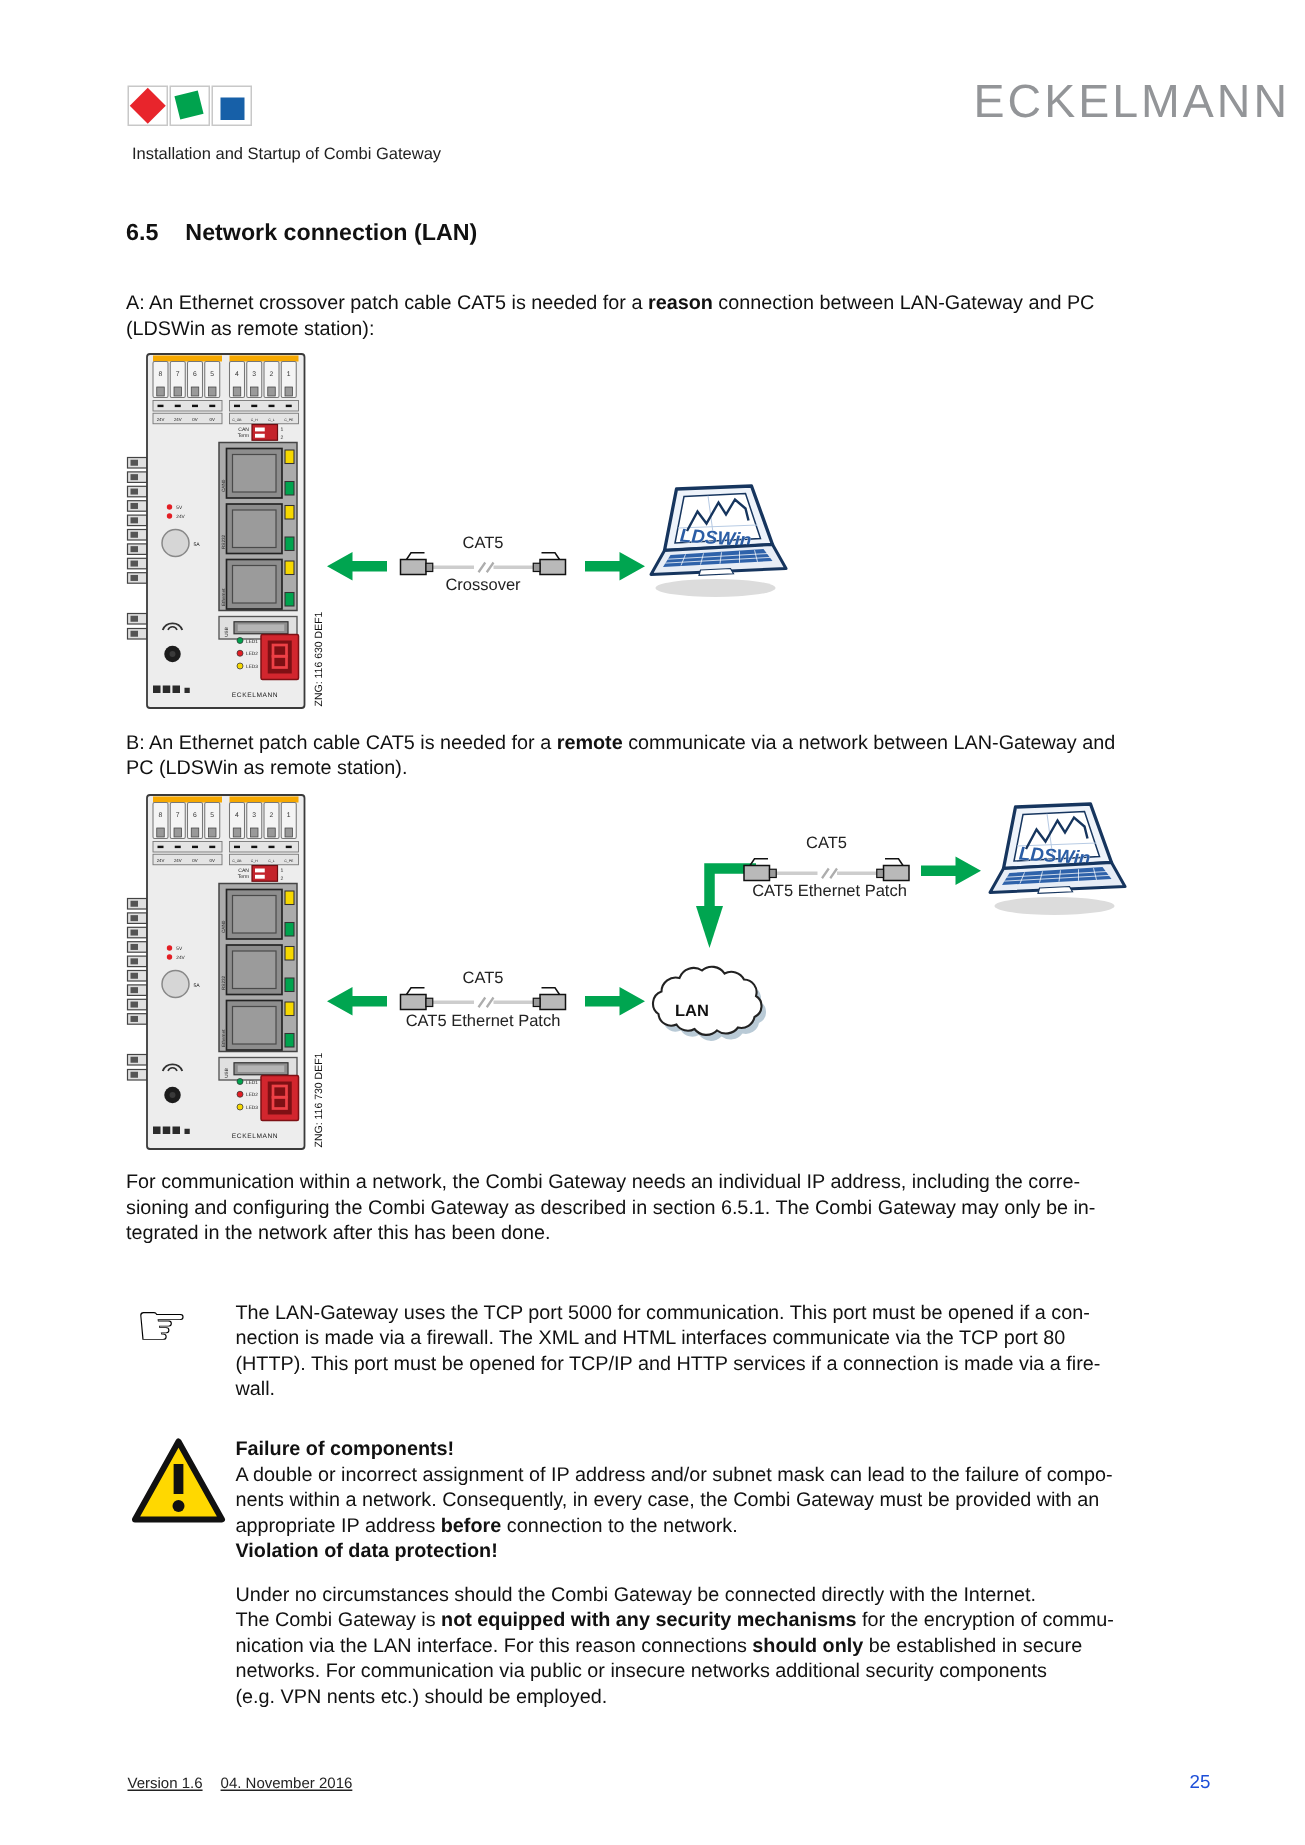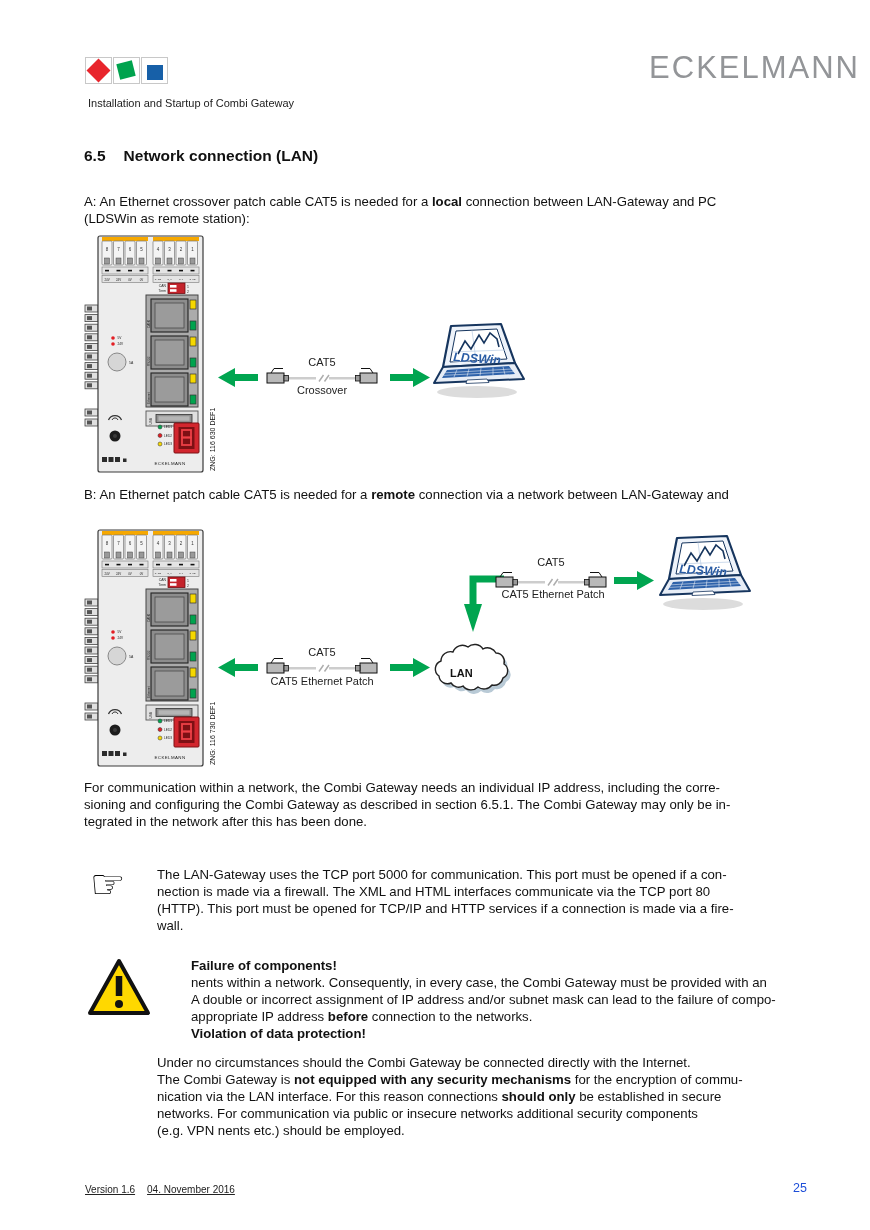--- a/index.html
+++ b/index.html
@@ -73,21 +73,21 @@
   </div>
   <div class="abs brand" style="right:58px;top:50px;">ECKELMANN</div>
   <div class="abs doctitle" style="left:88px;top:97px;">Installation and Startup of Combi Gateway</div>
 
   <div class="abs h1" style="left:84px;top:147px;">
     <span>6.5</span>
     <span>Network connection (LAN)</span>
   </div>
 
   <div class="abs rich" style="left:84px;top:193px;">
-      <div><span>A: An Ethernet crossover patch cable CAT5 is needed for a </span><b>local</b><span> connection between LAN-Gateway and PC</span></div>
+      <div><span>A: An Ethernet crossover patch cable CAT5 is needed for a </span><b>reason</b><span> connection between LAN-Gateway and PC</span></div>
       <div><span>(LDSWin as remote station):</span></div>
     </div>
 
   <div class="abs" style="left:84px;top:227px;width:136px;height:250px;">
   <svg width="136" height="250" viewBox="0 0 136 250">
 
     <g>
       <g>
         <rect class="tab" x="1" y="78" width="13" height="7"></rect>
             <rect class="tabin" x="3" y="79.5" width="5" height="4"></rect>
@@ -289,21 +289,22 @@
     <polyline points="31,31 38,18 44,26 52,12 57,20 63,10 70,16 72,24" fill="none" stroke="#16355e" stroke-width="1.6"></polyline>
     <text transform="translate(26,38) rotate(4)" font-size="12.5" font-weight="bold" font-style="italic" fill="#2b5da5" stroke="#fff" stroke-width="0.35" style="paint-order:stroke">LDSWin</text>
     <polygon points="16,44 88,40 97,56 7,60" fill="#e7edf6" stroke="#16355e" stroke-width="2" stroke-linejoin="round"></polygon>
     <polygon points="20,47 82,43 88,51 15,55" fill="#2e62aa"></polygon>
     <path d="M18,49.8 L85,46 M16.5,52.4 L86.5,48.6 M30,46.6 L27,54 M42,45.9 L40,53.4 M54,45.2 L53,52.8 M66,44.5 L66,52.2 M76,43.8 L78,51.6" stroke="#fff" stroke-width="0.5" fill="none"></path>
     <polygon points="40,57 60,56 62,59.5 39,60.5" fill="#fff" stroke="#16355e" stroke-width="0.8"></polygon>
   </svg>
 </div>
 
   <div class="abs rich" style="left:84px;top:486px;">
-      <div><span>B: An Ethernet patch cable CAT5 is needed for a </span><b>remote</b><span> connection via a network between LAN-Gateway and</span></div>
+      <div><span>B: An Ethernet patch cable CAT5 is needed for a </span><b>remote</b><span> communicate via a network between LAN-Gateway and</span></div>
+      <div><span>PC (LDSWin as remote station).</span></div>
     </div>
 
   <div class="abs" style="left:84px;top:521px;width:136px;height:250px;">
   <svg width="136" height="250" viewBox="0 0 136 250">
 
     <g>
       <g>
         <rect class="tab" x="1" y="78" width="13" height="7"></rect>
             <rect class="tabin" x="3" y="79.5" width="5" height="4"></rect>
         <rect class="tab" x="1" y="87.6" width="13" height="7"></rect>
@@ -556,25 +557,25 @@
       <div><span>nection is made via a firewall. The XML and HTML interfaces communicate via the TCP port 80</span></div>
       <div><span>(HTTP). This port must be opened for TCP/IP and HTTP services if a connection is made via a fire-</span></div>
       <div><span>wall.</span></div>
     </div>
 
   <svg class="abs" style="left:86px;top:957px;" width="66" height="60" viewBox="0 0 66 60">
     <polygon points="33,4 62,56 4,56" fill="#ffd800" stroke="#111" stroke-width="4" stroke-linejoin="round"></polygon>
     <path d="M33,19 L33,39" stroke="#111" stroke-width="6.5"></path>
     <circle cx="33" cy="47" r="4" fill="#111"></circle>
   </svg>
-  <div class="abs rich" style="left:157px;top:957px;margin-left:34px;">
+  <div class="abs rich" style="left:157px;top:957px;">
       <div><b>Failure of components!</b></div>
+      <div><span>A double or incorrect assignment of IP address and/or subnet mask can lead to the failure of compo-</span></div>
       <div><span>nents within a network. Consequently, in every case, the Combi Gateway must be provided with an</span></div>
-      <div><span>A double or incorrect assignment of IP address and/or subnet mask can lead to the failure of compo-</span></div>
-      <div><span>appropriate IP address </span><b>before</b><span> connection to the networks.</span></div>
+      <div><span>appropriate IP address </span><b>before</b><span> connection to the network.</span></div>
       <div><b>Violation of data protection!</b></div>
     </div>
   <div class="abs rich" style="left:157px;top:1054px;">
       <div><span>Under no circumstances should the Combi Gateway be connected directly with the Internet.</span></div>
       <div><span>The Combi Gateway is </span><b>not equipped with any security mechanisms</b><span> for the encryption of commu-</span></div>
       <div><span>nication via the LAN interface. For this reason connections </span><b>should only</b><span> be established in secure</span></div>
       <div><span>networks. For communication via public or insecure networks additional security components</span></div>
       <div><span>(e.g. VPN nents etc.) should be employed.</span></div>
     </div>
 

